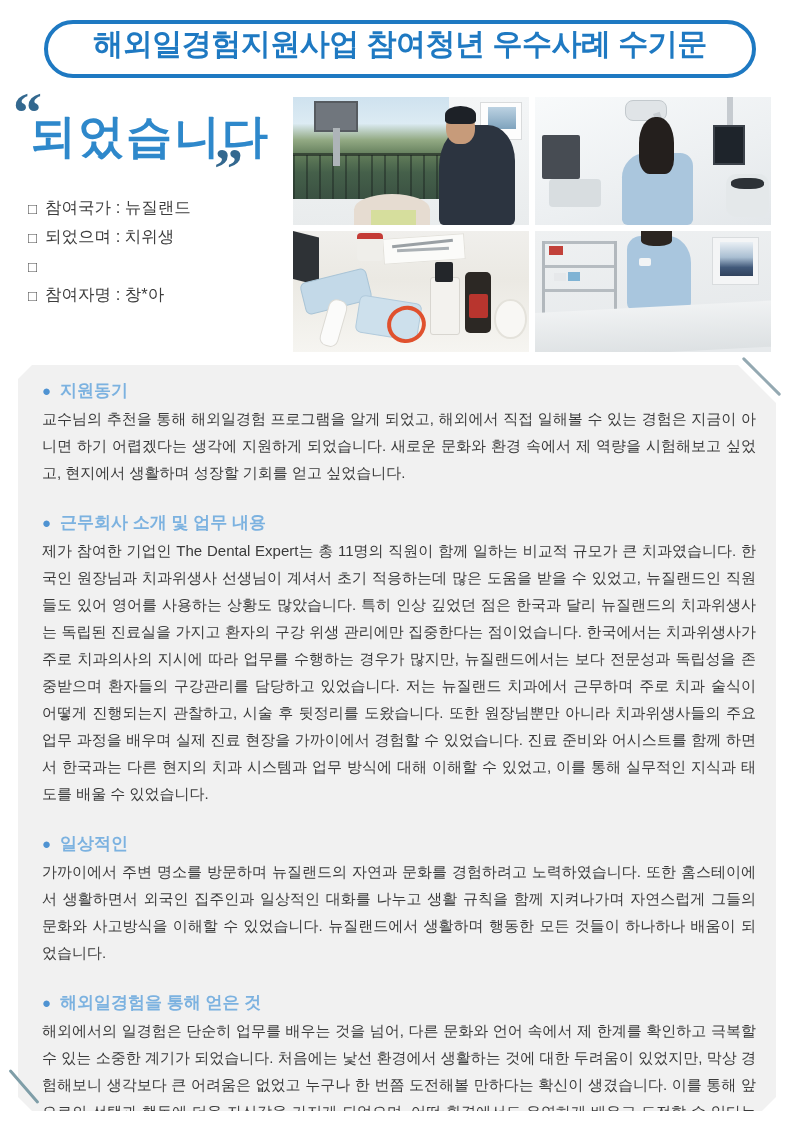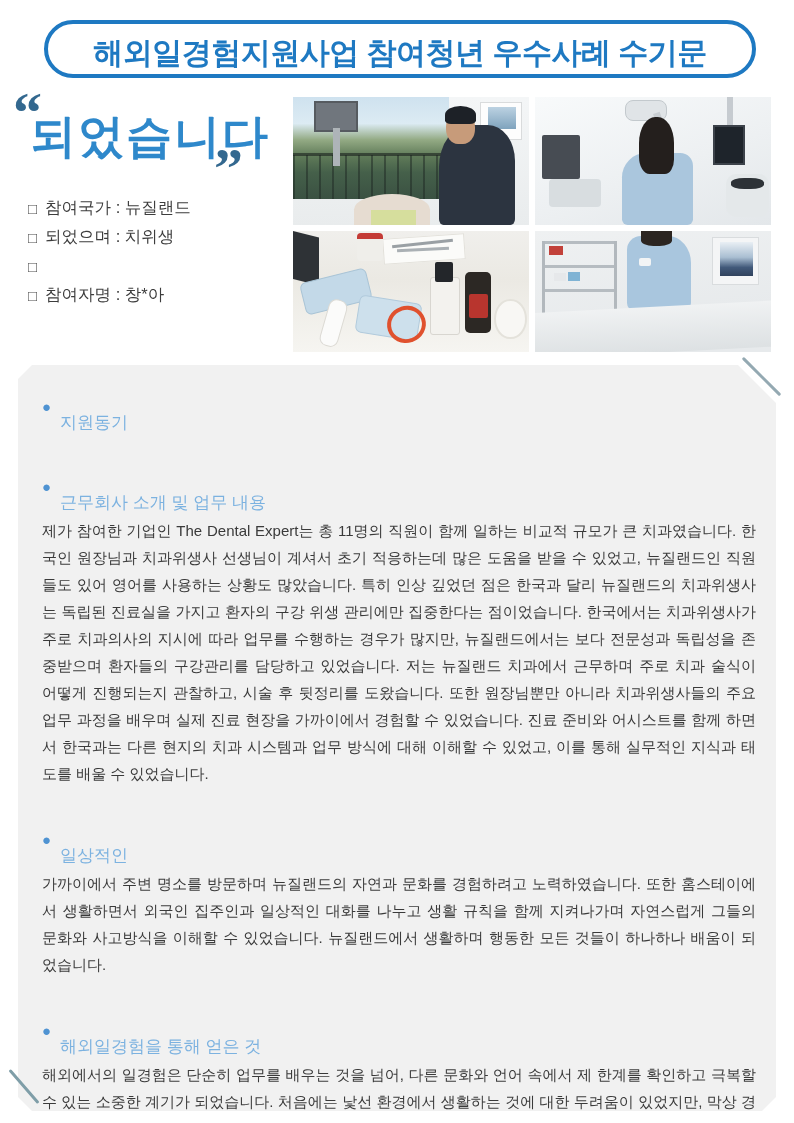--- a/index.html
+++ b/index.html
@@ -7,21 +7,21 @@
     --heading-blue:#7cb2e0; --bullet-blue:#4f93d2; --body-text:#3a3a3a;
     --box-bg:#f1f1f1; --accent-line:#94a9b2; --info-text:#3d3d3d;
   }
   html,body{margin:0;padding:0;background:#fff;}
   .page{position:relative;width:794px;height:1123px;background:#fff;overflow:hidden;
         font-family:"Liberation Sans","DejaVu Sans",sans-serif;}
 
   
   .header-box{position:absolute;left:44px;top:20px;width:712px;height:58px;box-sizing:border-box;
       border:4px solid var(--primary-blue);border-radius:34px;
-      display:flex;align-items:flex-end;justify-content:center;}
+      display:flex;align-items:flex-start;justify-content:center;}
   .header-box h1{margin:0;font-size:30px;font-weight:800;letter-spacing:-0.5px;color:var(--primary-blue);}
 
   
   .open-quote{position:absolute;left:13px;top:84px;font-size:58px;line-height:1;font-weight:700;
       color:var(--quote-blue);font-family:"Liberation Serif","DejaVu Serif",serif;}
   .country{position:absolute;left:30px;top:106px;font-size:46px;font-weight:800;
       letter-spacing:2px;color:var(--title-blue);}
   .close-quote{position:absolute;left:214px;top:140px;font-size:58px;line-height:1;font-weight:700;
       color:var(--quote-blue);font-family:"Liberation Serif","DejaVu Serif",serif;}
   .info-list{position:absolute;left:28px;top:198px;margin:0;padding:0;list-style:none;width:265px;}
@@ -97,21 +97,21 @@
   .p4-counter{left:0;bottom:-6%;width:104%;height:38%;background:linear-gradient(180deg,#f0f2f3,#dde1e3);transform:rotate(-3deg);transform-origin:left bottom;}
 
   
   .content-box{position:absolute;left:18px;top:365px;width:758px;height:746px;box-sizing:border-box;
       background:var(--box-bg);padding:14px 20px 0 24px;
       clip-path:polygon(14px 0, calc(100% - 38px) 0, 100% 38px, 100% calc(100% - 14px),
                         calc(100% - 14px) 100%, 14px 100%, 0 calc(100% - 14px), 0 14px);}
   .section{margin-bottom:25px;}
   .sec-head{display:flex;align-items:center;gap:9px;margin-bottom:3px;}
   .sec-bullet{color:var(--bullet-blue);font-size:15px;line-height:1;}
-  .sec-title{color:var(--heading-blue);font-size:17px;font-weight:400;margin-top:32px;}
+  .sec-title{color:var(--heading-blue);font-size:17px;font-weight:700;}
   .sec-body{margin:0;font-size:15px;line-height:27px;color:var(--body-text);
       text-align:justify;word-break:break-all;}
 
   
   .accent{position:absolute;height:3px;border-radius:2px;background:var(--accent-line);}
   .accent-tr{left:735px;top:375px;width:53px;transform:rotate(45deg);}
   .accent-bl{left:2px;top:1085px;width:44px;transform:rotate(49deg);background:#7f9ea8;}
 </style>
 </head>
 <body>
@@ -204,20 +204,21 @@
         <div class="p4-counter"></div>
     </div>
   </div>
 
   <div class="content-box">
     <section class="section">
       <div class="sec-head">
         <span class="sec-bullet">●</span>
         <span class="sec-title">지원동기</span>
       </div>
+      <p class="sec-body">교수님의 추천을 통해 해외일경험 프로그램을 알게 되었고, 해외에서 직접 일해볼 수 있는 경험은 지금이 아니면 하기 어렵겠다는 생각에 지원하게 되었습니다. 새로운 문화와 환경 속에서 제 역량을 시험해보고 싶었고, 현지에서 생활하며 성장할 기회를 얻고 싶었습니다.</p>
     </section>
 
     <section class="section">
       <div class="sec-head">
         <span class="sec-bullet">●</span>
         <span class="sec-title">근무회사 소개 및 업무 내용</span>
       </div>
       <p class="sec-body">제가 참여한 기업인 The Dental Expert는 총 11명의 직원이 함께 일하는 비교적 규모가 큰 치과였습니다. 한국인 원장님과 치과위생사 선생님이 계셔서 초기 적응하는데 많은 도움을 받을 수 있었고, 뉴질랜드인 직원들도 있어 영어를 사용하는 상황도 많았습니다. 특히 인상 깊었던 점은 한국과 달리 뉴질랜드의 치과위생사는 독립된 진료실을 가지고 환자의 구강 위생 관리에만 집중한다는 점이었습니다. 한국에서는 치과위생사가 주로 치과의사의 지시에 따라 업무를 수행하는 경우가 많지만, 뉴질랜드에서는 보다 전문성과 독립성을 존중받으며 환자들의 구강관리를 담당하고 있었습니다. 저는 뉴질랜드 치과에서 근무하며 주로 치과 술식이 어떻게 진행되는지 관찰하고, 시술 후 뒷정리를 도왔습니다. 또한 원장님뿐만 아니라 치과위생사들의 주요 업무 과정을 배우며 실제 진료 현장을 가까이에서 경험할 수 있었습니다. 진료 준비와 어시스트를 함께 하면서 한국과는 다른 현지의 치과 시스템과 업무 방식에 대해 이해할 수 있었고, 이를 통해 실무적인 지식과 태도를 배울 수 있었습니다.</p>
     </section>
 

